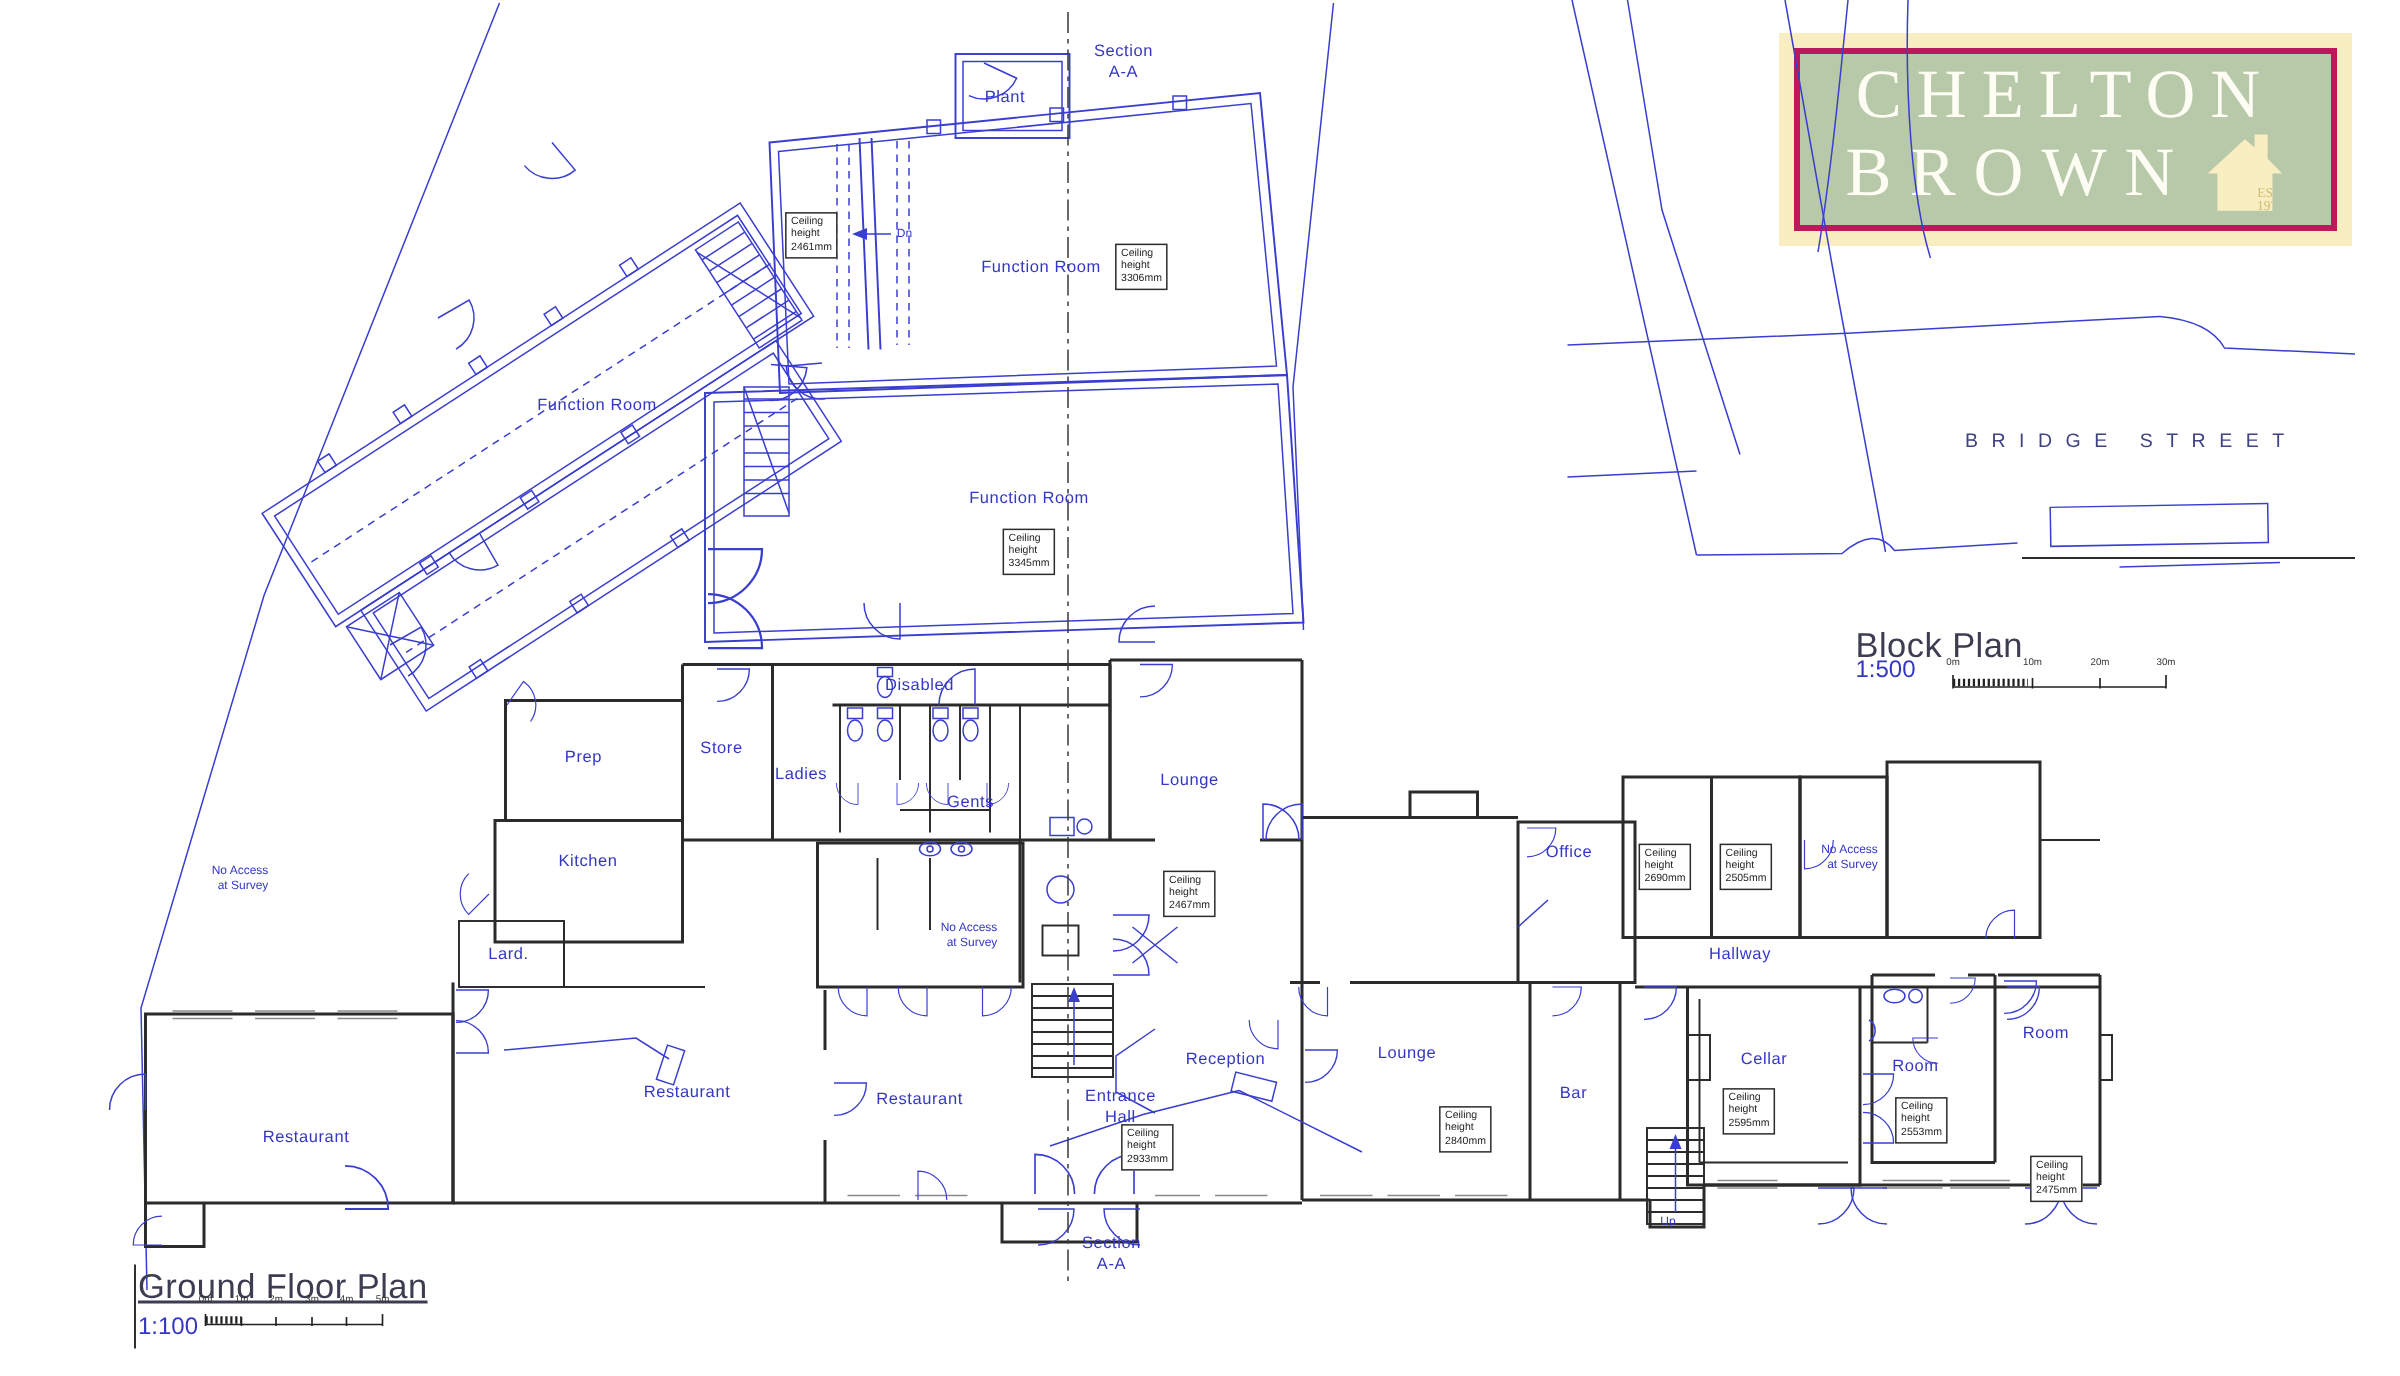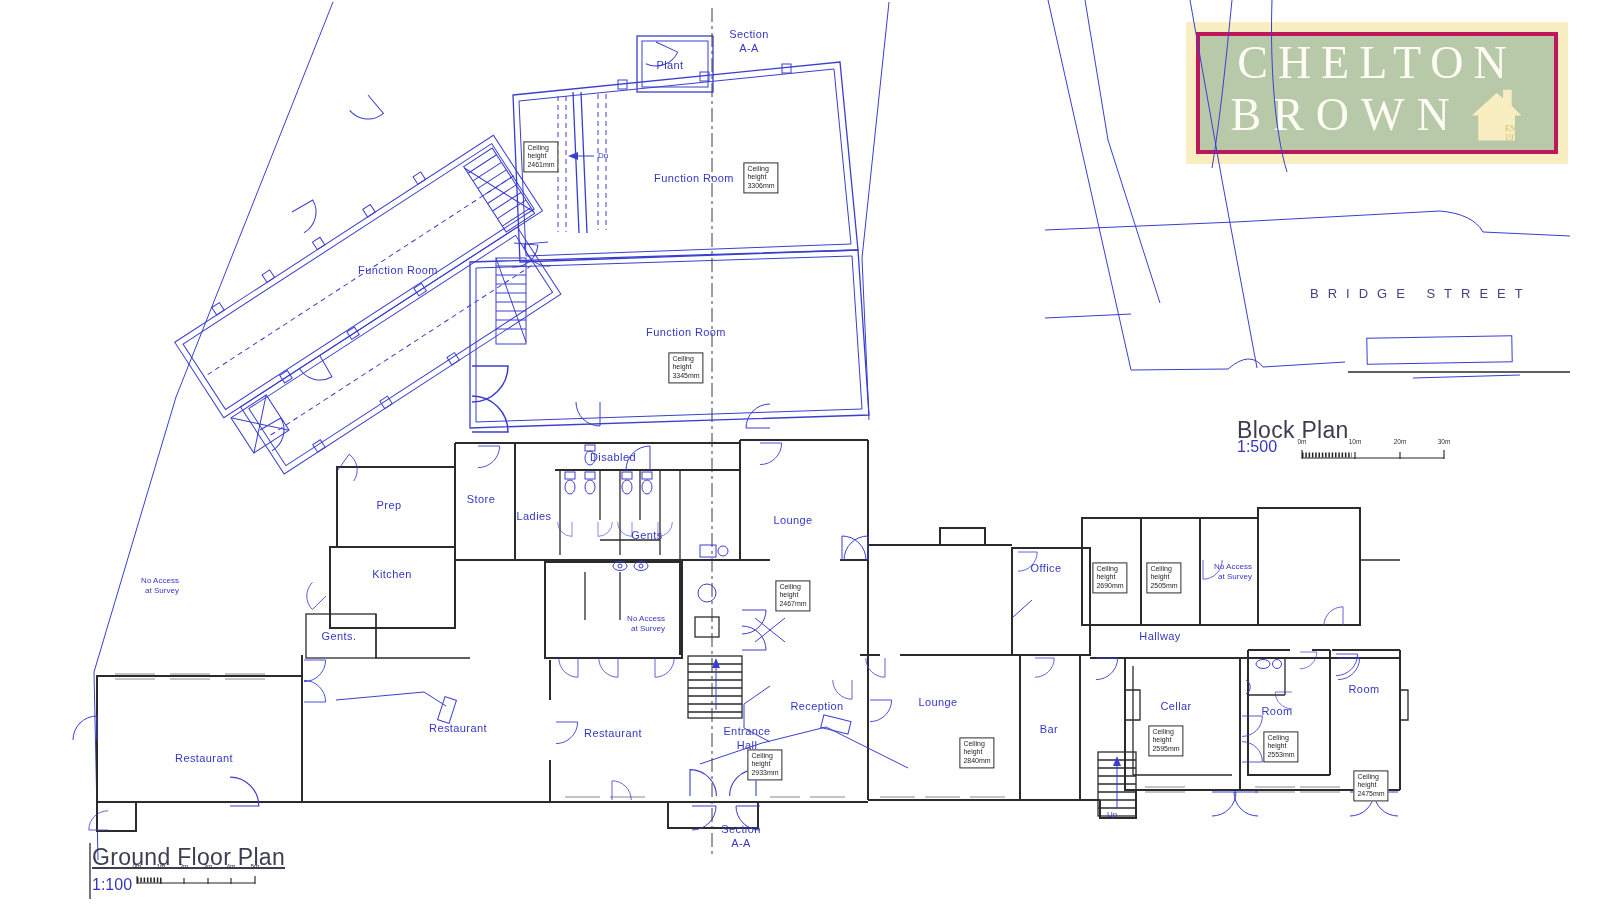--- a/index.html
+++ b/index.html
@@ -298,21 +298,21 @@
     <div class="lbl" style="left: 398px; top: 271px;">Function Room</div>
     <div class="lbl" style="left: 686px; top: 333px;">Function Room</div>
     <div class="lbl" style="left: 613px; top: 458px;">Disabled</div>
     <div class="lbl" style="left: 389px; top: 506px;">Prep</div>
     <div class="lbl" style="left: 481px; top: 500px;">Store</div>
     <div class="lbl" style="left: 534px; top: 517px;">Ladies</div>
     <div class="lbl" style="left: 647px; top: 536px;">Gents</div>
     <div class="lbl" style="left: 793px; top: 521px;">Lounge</div>
     <div class="lbl" style="left: 370px; top: 575px; margin-left: 22px;">Kitchen</div>
     <div class="lbl" style="left: 1046px; top: 569px;">Office</div>
-    <div class="lbl" style="left: 339px; top: 637px;">Gents.</div>
+    <div class="lbl" style="left: 339px; top: 637px;">Lard.</div>
     <div class="lbl" style="left: 1160px; top: 637px;">Hallway</div>
     <div class="lbl" style="left: 1176px; top: 707px;">Cellar</div>
     <div class="lbl" style="left: 1277px; top: 712px;">Room</div>
     <div class="lbl" style="left: 1364px; top: 690px;">Room</div>
     <div class="lbl" style="left: 938px; top: 703px;">Lounge</div>
     <div class="lbl" style="left: 817px; top: 707px;">Reception</div>
     <div class="lbl" style="left: 1049px; top: 730px;">Bar</div>
     <div class="lbl" style="left: 204px; top: 759px;">Restaurant</div>
     <div class="lbl" style="left: 458px; top: 729px;">Restaurant</div>
     <div class="lbl" style="left: 613px; top: 734px;">Restaurant</div>

